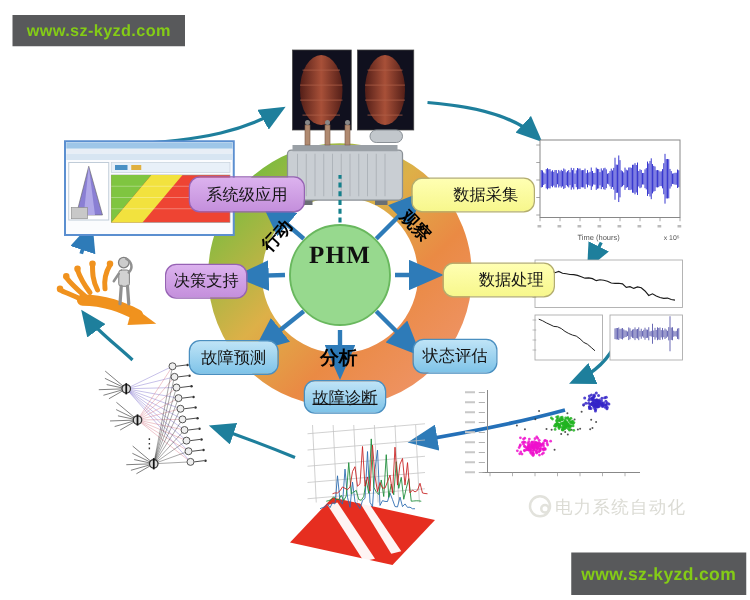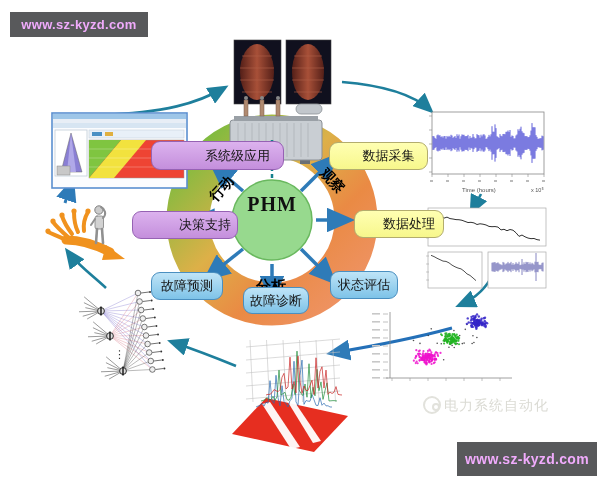--- a/index.html
+++ b/index.html
@@ -1,35 +1,35 @@
 <!DOCTYPE html>
 <html><head>
 <meta charset="utf-8">
 <style>
   html,body{margin:0;padding:0;background:#fff;}
   #canvas{position:relative;width:600px;height:480px;background:#ffffff;overflow:hidden;
           font-family:"Liberation Sans",sans-serif;}
   #diagram-svg{position:absolute;left:0;top:0;}
-  .banner{position:absolute;background:#58595b;color:#f0abfc;display:flex;align-items:center;
+  .banner{position:absolute;background:#58595b;color:#84cc16;display:flex;align-items:center;
           justify-content:center;font-weight:bold;letter-spacing:.3px;z-index:30;}
   #banner-top{left:10px;top:12px;width:138px;height:25px;font-size:13px;}
   #banner-bottom{left:457px;top:442px;width:140px;height:34px;font-size:14px;}
   .dbox{position:absolute;display:flex;align-items:center;justify-content:center;
         font-size:13px;color:#141414;border-radius:9px;border:1.5px solid;z-index:20;
         white-space:nowrap;}
-  .purple{background:linear-gradient(#dcb2ee,#c48fdc);border-color:#9662b4;padding-left:40px;}
+  .purple{background:linear-gradient(#dcb2ee,#c48fdc);border-color:#9662b4;}
   .yellow{background:linear-gradient(#ffffb2,#f7f78c);border-color:#b3ad6e;padding-left:20px;}
   .blue{background:linear-gradient(#bfe4f7,#7ec3e8);border-color:#4a8fc0;}
   #box-system-app{left:151px;top:141px;width:91px;height:27px;}
   #box-data-acq{left:329px;top:142px;width:77px;height:26px;}
   #box-decision{left:132px;top:211px;width:64px;height:26px;}
   #box-data-proc{left:354px;top:210px;width:68px;height:26px;}
   #box-fault-pred{left:151px;top:272px;width:70px;height:26px;}
   #box-state-eval{left:330px;top:271px;width:66px;height:26px;}
-  #box-fault-diag{left:243px;top:287px;width:64px;height:25px;}
+  #box-fault-diag{left:243px;top:304px;width:64px;height:25px;text-decoration:underline;}
   .ring-label{position:absolute;font-weight:bold;font-size:14px;color:#000;z-index:15;}
   #label-act{left:208px;top:180px;transform:rotate(-48deg);}
   #label-observe{left:318px;top:172px;transform:rotate(46deg);}
   #label-analyze{left:256px;top:277px;font-size:15px;}
   #phm-label{position:absolute;left:242px;top:193px;width:60px;text-align:center;z-index:15;
              font-family:"Liberation Serif",serif;font-weight:bold;font-size:20px;color:#101010;
              letter-spacing:1px;}
   #watermark-text{position:absolute;left:444px;top:397px;font-size:14px;color:#dbdbd4;
                   letter-spacing:1px;z-index:5;}
 </style>

